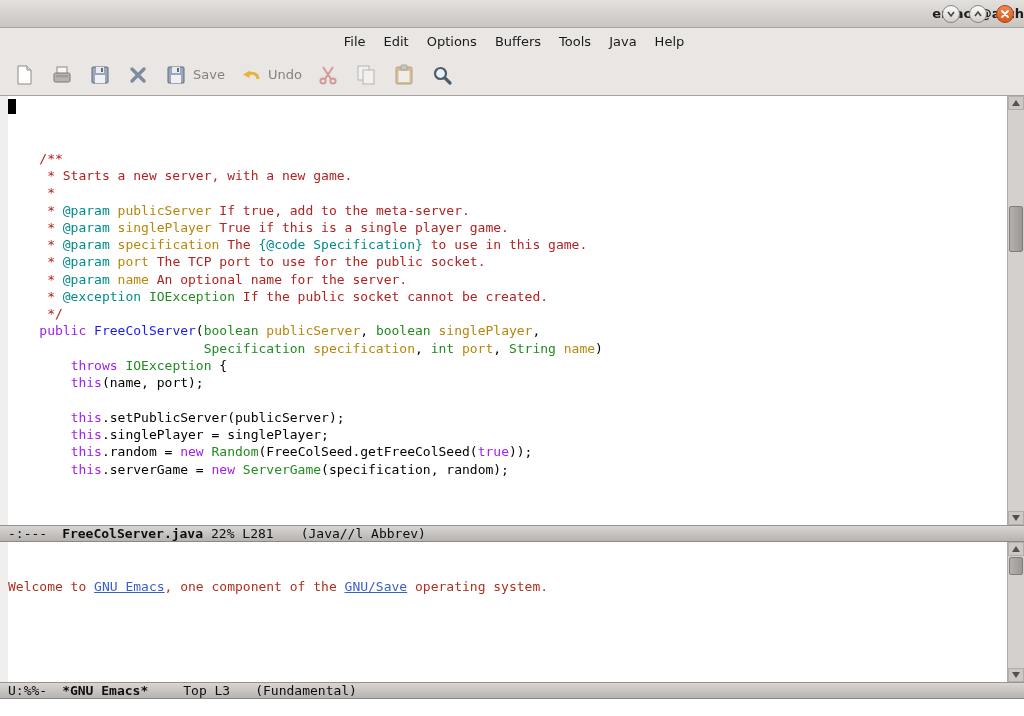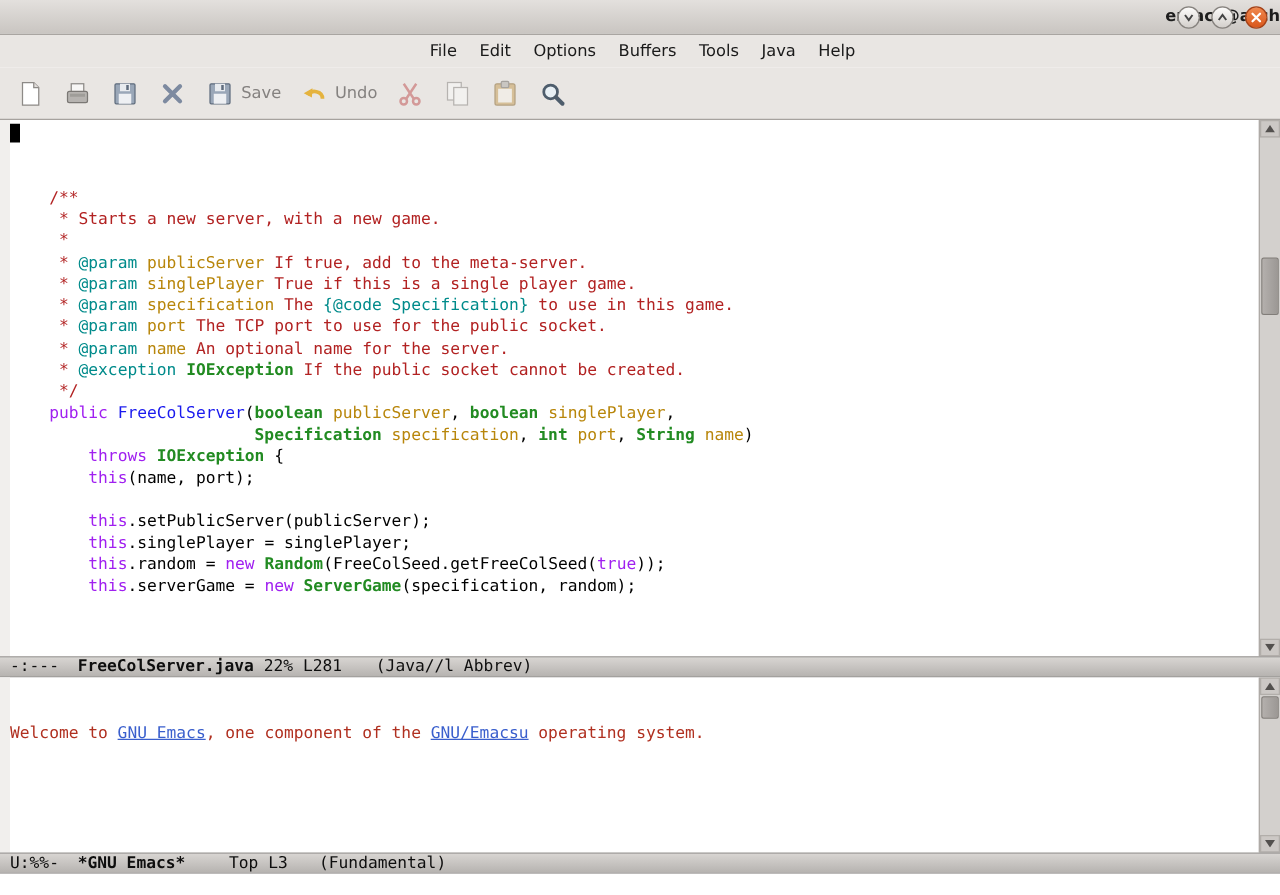--- a/index.html
+++ b/index.html
@@ -28,21 +28,21 @@
   
   .editor { flex:1 1 auto; min-height:0; display:flex; background:#fff; }
   .splash-win { flex:0 0 51px; display:flex; background:#fff; }
   .fringe { width:8px; background:#f1efed; flex:0 0 8px; }
   .code-area, .splash-area { flex:1; position:relative; overflow:hidden; font-family:"DejaVu Sans Mono",monospace; font-size:13px; line-height:17.27px; white-space:pre; color:#000; padding-top:2px; }
   .code-line { height:17.27px; }
   .cursor-block { position:absolute; left:0; top:3px; width:8px; height:15px; background:#000; }
 
   .seg-cm  { color:var(--comment); }
   .seg-kw  { color:var(--keyword); }
-  .seg-ty  { color:var(--type);font-weight:bold; }
+  .seg-ty  { color:var(--type); }
   .seg-fn  { color:var(--function-name); }
   .seg-var { color:var(--variable); }
   .seg-ct  { color:var(--constant); }
   .seg-tx  { color:#000; }
   .seg-splash { color:var(--splash-text); }
   .buffer-link { color:var(--link); text-decoration:underline; cursor:pointer; }
   .cursor-char { background:#000; color:#fff; }
   .tab-gap { display:inline-block; width:65px; }
 
   
@@ -193,21 +193,21 @@
   <div class="modeline">
     <span>-:---</span>
     <span class="ml-buffer">FreeColServer.java</span>
     <span class="ml-pos1">22% L281</span>
     <span class="ml-modes1">(Java//l Abbrev)</span>
   </div>
 
   <div class="splash-win">
     <div class="fringe"></div>
     <div class="splash-area">
-      <div><span class="seg-splash">Welcome to </span><span class="buffer-link">GNU Emacs</span><span class="seg-splash">, one component of the </span><span class="buffer-link">GNU/Emacsu</span><span class="seg-splash"> operating system.</span></div>
+      <div><span class="seg-splash">Welcome to </span><span class="buffer-link">GNU Emacs</span><span class="seg-splash">, one component of the </span><span class="buffer-link">GNU/Save</span><span class="seg-splash"> operating system.</span></div>
       <div>&nbsp;</div>
     </div>
     <div class="scrollbar">
       <div class="sb-arrow">
         <svg width="8" height="6" viewBox="0 0 8 6">
             <path d="M4 0l4 6H0z" fill="#53504e"></path>
           </svg>
       </div>
       <div class="sb-track">
         <div class="sb-thumb" style="top:1px;height:18px;"></div>

